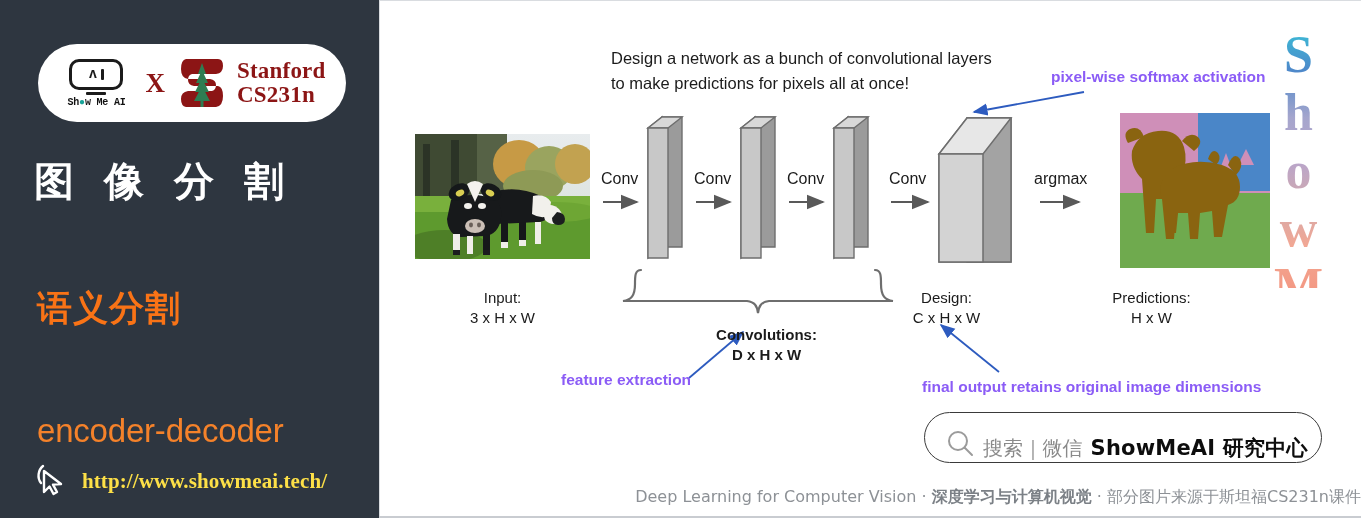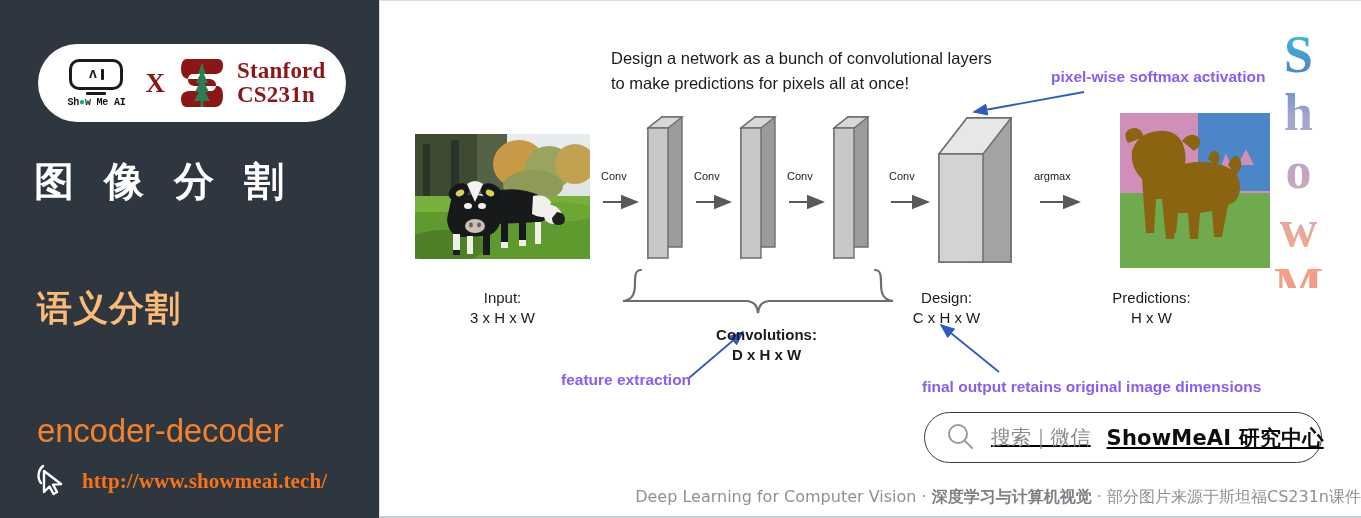--- a/index.html
+++ b/index.html
@@ -105,21 +105,21 @@
     white-space: nowrap;
     font-family: "DejaVu Sans", "Liberation Sans", sans-serif;
   }
 
   
   #subtitle-cn {
     position: absolute;
     left: 37px; top: 285px;
     font-size: 35px;
     font-weight: 700;
-    color: #fdba74;
+    color: #f97316;
     letter-spacing: 1px;
     white-space: nowrap;
     font-family: "DejaVu Sans", "Liberation Sans", sans-serif;
   }
   #subtitle-en {
     position: absolute;
     left: 37px; top: 364px;
     font-size: 33px;
     font-weight: 400;
     color: #f5822a;
@@ -132,21 +132,21 @@
   #url-row {
     position: absolute;
     left: 34px; top: 462px;
     display: flex;
     align-items: center;
     gap: 14px;
   }
   #url-text {
     font-size: 21px;
     font-weight: 700;
-    color: #f97316;
+    color: #fde047;
     font-family: "Liberation Serif", serif;
     letter-spacing: 0.1px;
     white-space: nowrap;
   }
 
   
   #right-panel {
     position: absolute;
     left: 379px; top: 0;
     width: 982px; height: 518px;
@@ -196,21 +196,21 @@
     font-family: "Liberation Sans", sans-serif;
   }
   #cap-input { left: 36px; top: 288px; width: 175px; }
   #cap-conv  { left: 300px; top: 325px; width: 175px; font-weight: bold; }
   #cap-scores{ left: 480px; top: 288px; width: 175px; }
   #cap-pred  { left: 685px; top: 288px; width: 175px; }
 
   
   .conv-label {
     position: absolute;
-    font-size: 11px;
+    font-size: 16px;
     color: #1b1b1b;
     white-space: nowrap;
     font-family: "Liberation Sans", sans-serif;
   }
 
   
   #input-photo {
     position: absolute;
     left: 36px; top: 134px;
     width: 175px; height: 125px;
@@ -246,26 +246,25 @@
   }
 
   
   #search-box {
     position: absolute;
     left: 545px; top: 412px;
     width: 398px; height: 51px;
     border: 1.6px solid #3a3a3a;
     border-radius: 26px;
     display: flex;
-    align-items: center;
+    align-items: flex-end;
     padding-left: 20px;
     box-sizing: border-box;
     background: #fff;
-    gap: 16px;
-    text-decoration: underline;
+    gap: 8px;
   }
   #search-ph {
     font-size: 20px;
     color: #8a8a8a;
     font-family: "DejaVu Sans", "Liberation Sans", sans-serif;
     white-space: nowrap;
   }
   #search-brand {
     font-size: 21px;
     font-weight: 700;

